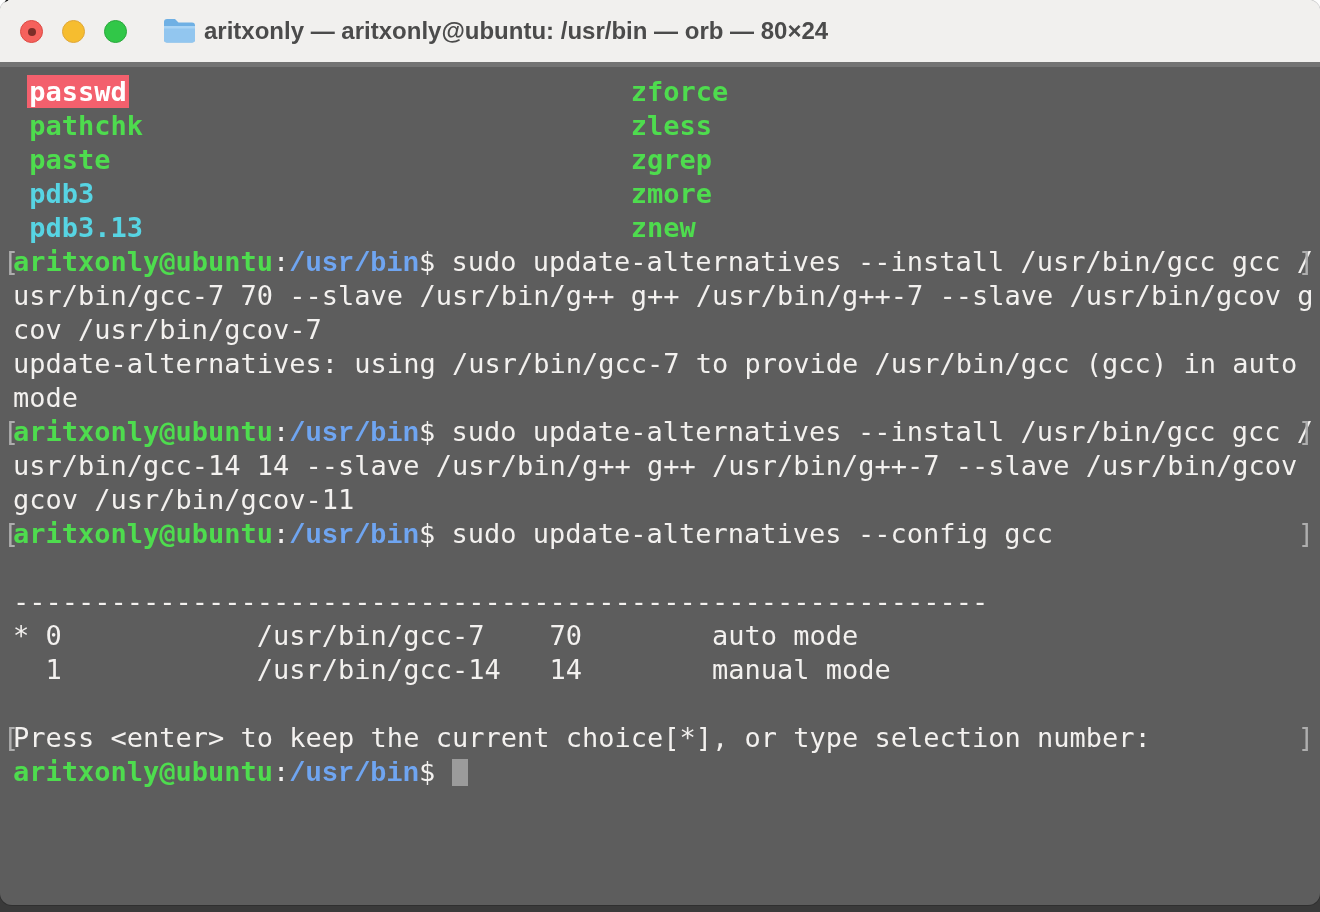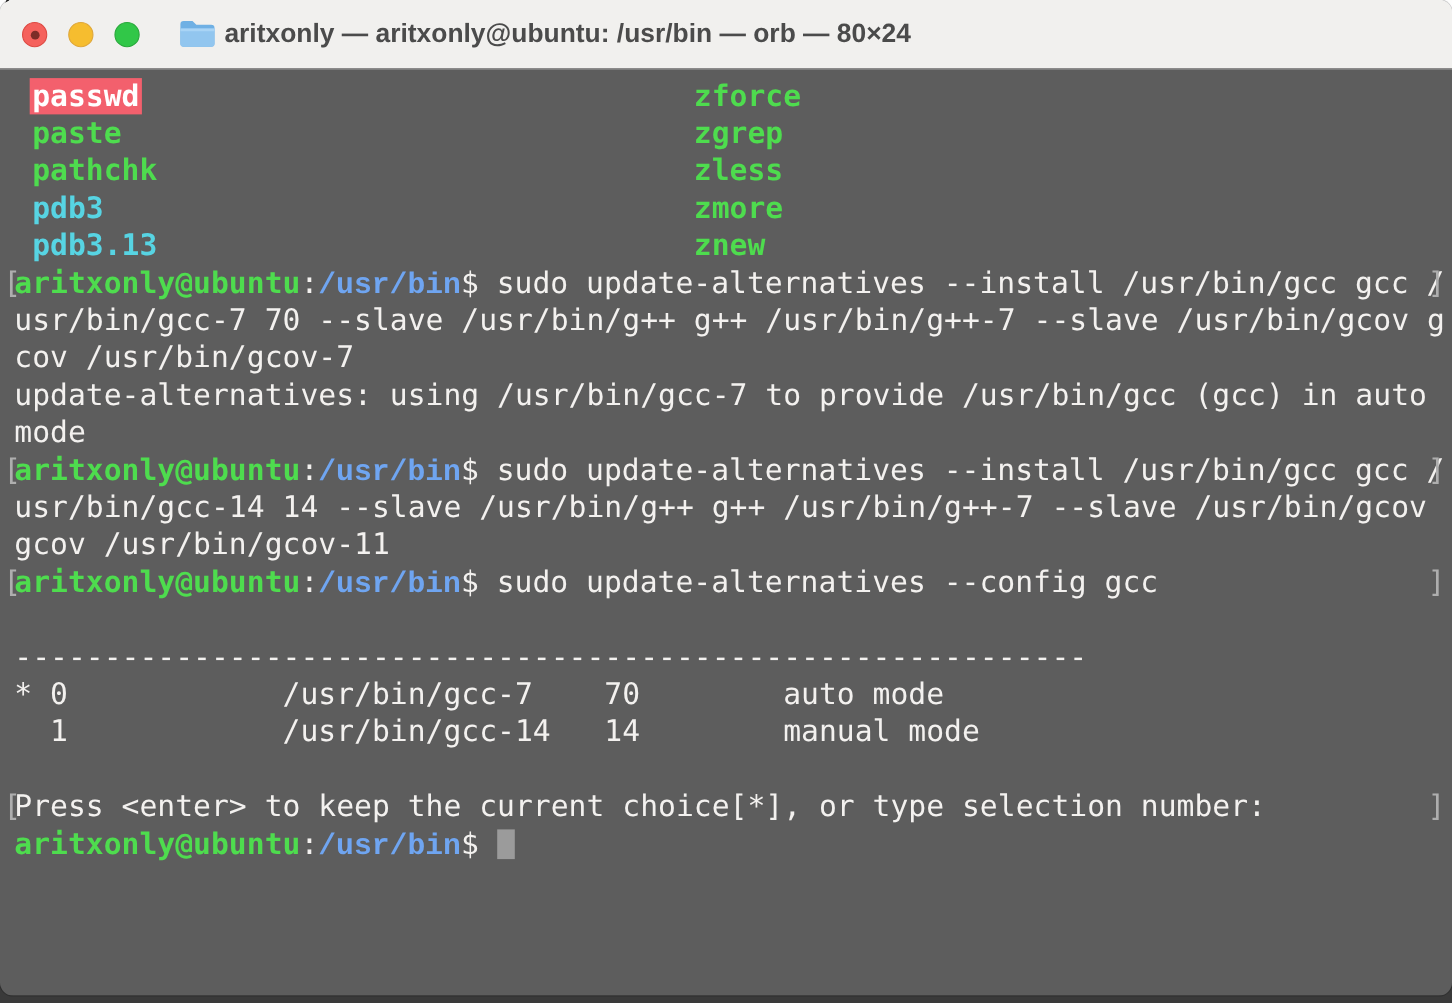--- a/index.html
+++ b/index.html
@@ -9,21 +9,21 @@
     font-family:"Liberation Sans",sans-serif;
   }
   .corner-artifact{position:absolute;top:0;left:0;z-index:0;}
   .window{
     position:absolute;top:0;left:0;right:0;bottom:7px;z-index:1;
     border-radius:12px;overflow:hidden;display:flex;flex-direction:column;
     box-shadow:0 0 0 1px rgba(0,0,0,0.18);
   }
   .titlebar{
     height:62px;flex:0 0 62px;background:var(--titlebar-bg);
-    border-bottom:1px solid #737373;position:relative;
+    border-bottom:5px solid #737373;position:relative;
   }
   .traffic{position:absolute;top:20px;width:23px;height:23px;border-radius:50%;box-sizing:border-box;}
   .tl-red{left:20px;background:var(--tl-red);border:1px solid #dd4a43;}
   .tl-red .dot{position:absolute;left:7px;top:7px;width:8px;height:8px;border-radius:50%;background:#7d2d28;}
   .tl-yellow{left:62px;background:var(--tl-yellow);border:1px solid #dfa73a;}
   .tl-green{left:104px;background:var(--tl-green);border:1px solid #2aa83c;}
   .proxy-icon{position:absolute;left:162px;top:17px;}
   .title{
     position:absolute;left:204px;top:0;line-height:62px;
     font-size:24px;font-weight:bold;color:#4b4b4b;white-space:nowrap;
@@ -65,22 +65,22 @@
     <div class="traffic tl-green"></div>
     <svg class="proxy-icon" width="34" height="28" viewBox="0 0 34 28">
       <path d="M2 5 q0-3 3-3 h8 l3.5 3.5 h13.5 q3 0 3 3 v14 q0 3-3 3 H5 q-3 0-3-3 z" fill="#6fb0e4"></path>
       <path d="M2 9 h31 v13.5 q0 3-3 3 H5 q-3 0-3-3 z" fill="#92c6ef"></path>
       <path d="M2 9 h31 v2.5 H2 z" fill="#a9d4f5"></path>
     </svg>
     <div class="title">aritxonly — aritxonly@ubuntu: /usr/bin — orb — 80×24</div>
   </div>
   <div class="terminal">
       <div class="row"><span class="seg w"> </span><span class="seg hl">passwd</span><span class="seg w">                               </span><span class="seg g">zforce</span></div>
+      <div class="row"><span class="seg w"> </span><span class="seg g">pathchk</span><span class="seg w">                              </span><span class="seg g">zless</span></div>
       <div class="row"><span class="seg w"> </span><span class="seg g">paste</span><span class="seg w">                                </span><span class="seg g">zgrep</span></div>
-      <div class="row"><span class="seg w"> </span><span class="seg g">pathchk</span><span class="seg w">                              </span><span class="seg g">zless</span></div>
       <div class="row"><span class="seg w"> </span><span class="seg c">pdb3</span><span class="seg w">                                 </span><span class="seg g">zmore</span></div>
       <div class="row"><span class="seg w"> </span><span class="seg c">pdb3.13</span><span class="seg w">                              </span><span class="seg g">znew</span></div>
       <div class="row"><span class="mark mark-l">[</span><span class="seg g">aritxonly@ubuntu</span><span class="seg w">:</span><span class="seg b">/usr/bin</span><span class="seg w">$ sudo update-alternatives --install /usr/bin/gcc gcc /</span><span class="mark mark-r">]</span></div>
       <div class="row"><span class="seg w">usr/bin/gcc-7 70 --slave /usr/bin/g++ g++ /usr/bin/g++-7 --slave /usr/bin/gcov g</span></div>
       <div class="row"><span class="seg w">cov /usr/bin/gcov-7</span></div>
       <div class="row"><span class="seg w">update-alternatives: using /usr/bin/gcc-7 to provide /usr/bin/gcc (gcc) in auto</span></div>
       <div class="row"><span class="seg w">mode</span></div>
       <div class="row"><span class="mark mark-l">[</span><span class="seg g">aritxonly@ubuntu</span><span class="seg w">:</span><span class="seg b">/usr/bin</span><span class="seg w">$ sudo update-alternatives --install /usr/bin/gcc gcc /</span><span class="mark mark-r">]</span></div>
       <div class="row"><span class="seg w">usr/bin/gcc-14 14 --slave /usr/bin/g++ g++ /usr/bin/g++-7 --slave /usr/bin/gcov</span></div>
       <div class="row"><span class="seg w">gcov /usr/bin/gcov-11</span></div>

